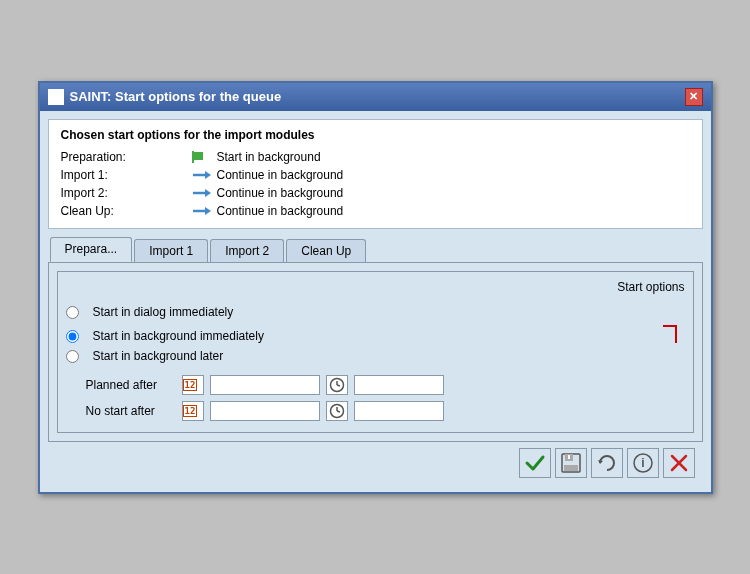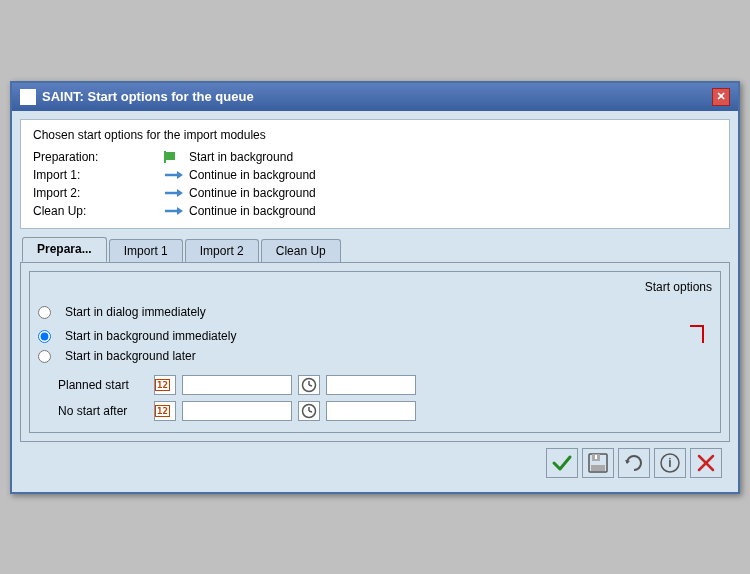--- a/index.html
+++ b/index.html
@@ -8,21 +8,21 @@
       font-size: 12px;
       background: #c0c0c0;
       display: flex;
       align-items: center;
       justify-content: center;
       width: 750px;
       height: 574px;
       overflow: hidden;
     }
     .window {
-      width: 730px;
+      width: 675px;
       background: #86efac;
       border: 2px solid #4a6fa5;
       box-shadow: 2px 2px 6px rgba(0,0,0,0.4);
     }
     .title-bar {
       background: linear-gradient(to bottom, #5b7fbe, #3a5fa0);
       color: white;
       padding: 4px 8px;
       display: flex;
       align-items: center;
@@ -66,21 +66,21 @@
       padding: 8px;
       background: #d6e4f0;
     }
     .info-box {
       background: white;
       border: 1px solid #aabbcc;
       padding: 8px 12px;
       margin-bottom: 8px;
     }
     .info-box-title {
-      font-weight: normal;
+      font-weight: bold;
       margin-bottom: 6px;
       font-size: 12px;
       color: #000;
     }
     .info-row {
       display: flex;
       padding: 2px 0;
       gap: 0;
     }
     .info-label {
@@ -111,21 +111,21 @@
       border: 1px solid #8899aa;
       border-bottom: none;
       cursor: pointer;
       font-size: 12px;
       color: #000;
       border-radius: 3px 3px 0 0;
     }
     .tab.active {
       background: #d6e4f0;
       border-bottom: 1px solid #d6e4f0;
-      font-weight: bold;
+      font-weight: normal;
       z-index: 1;
       padding-bottom: 5px;
     }
     .tab-content-area {
       background: #d6e4f0;
       border: 1px solid #8899aa;
       padding: 8px;
     }
     .start-options-box {
       border: 1px solid #8899aa;
@@ -324,21 +324,21 @@
         </div>
 
         <div class="radio-row">
           <input type="radio" name="start_option" id="opt3" style="">
           <label for="opt3" class="radio-label">Start in background later</label>
         </div>
 
         <div class="planned-rows">
 
           <div class="planned-row">
-            <span class="planned-label">Planned start</span>
+            <span class="planned-label">Planned after</span>
             <div class="cal-btn">
               <span style="font-size:9px; color:#c04000; font-weight:bold; font-family:monospace; border:1px solid #c04000; padding:0 1px;">12</span>
             </div>
             <input type="text" class="date-input" style="">
             <div class="clock-btn">
               <svg width="16" height="16" viewBox="0 0 16 16">
                 <circle cx="8" cy="8" r="6.5" fill="none" stroke="#555" stroke-width="1.5"></circle>
                 <line x1="8" y1="8" x2="8" y2="4" stroke="#555" stroke-width="1.5"></line>
                 <line x1="8" y1="8" x2="11" y2="9" stroke="#555" stroke-width="1.5"></line>
               </svg>

